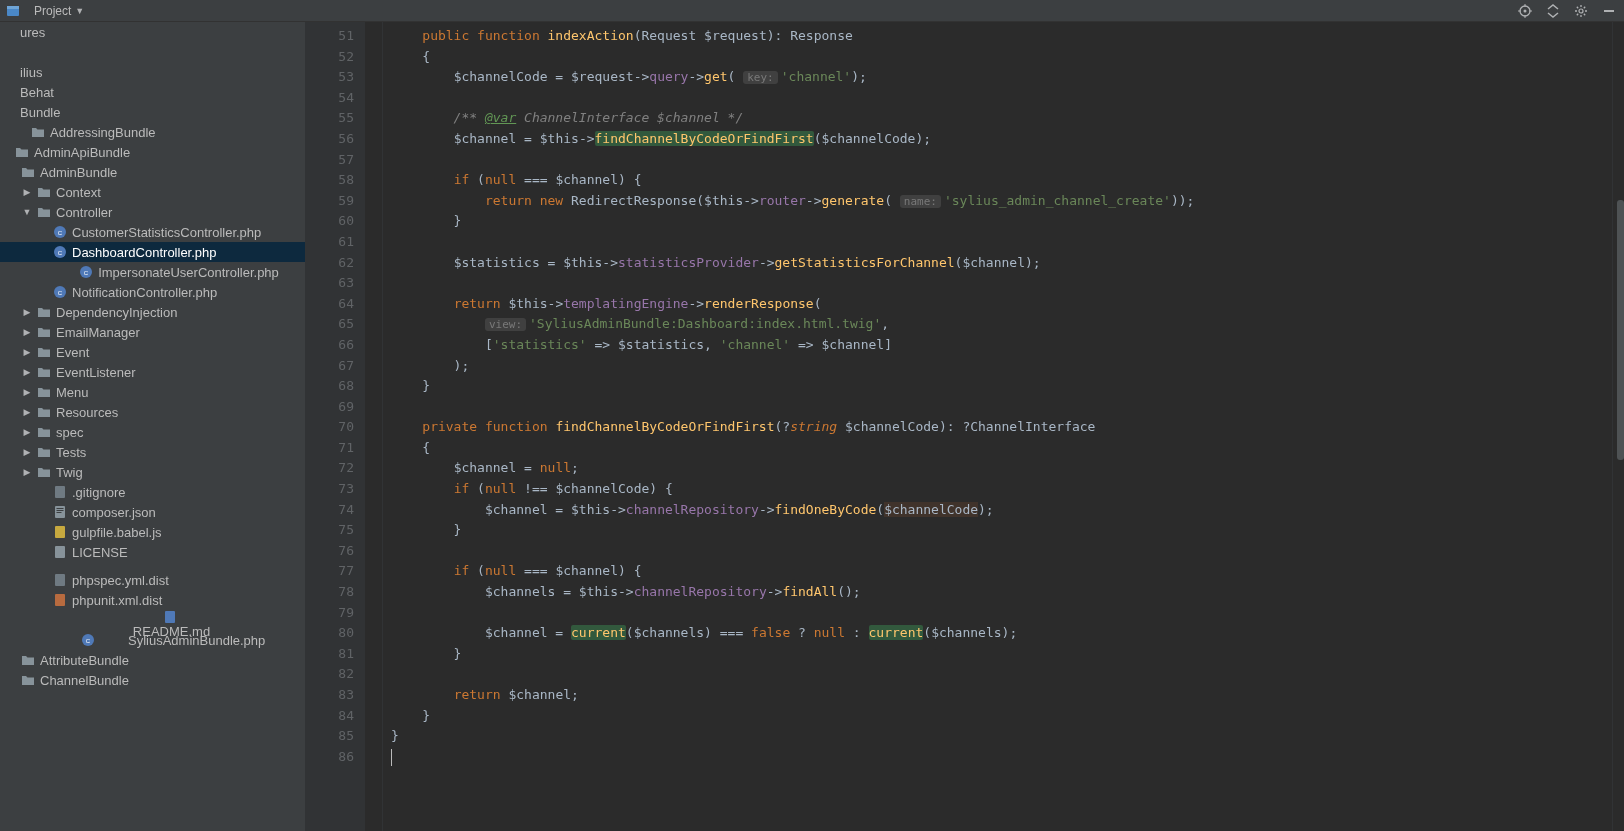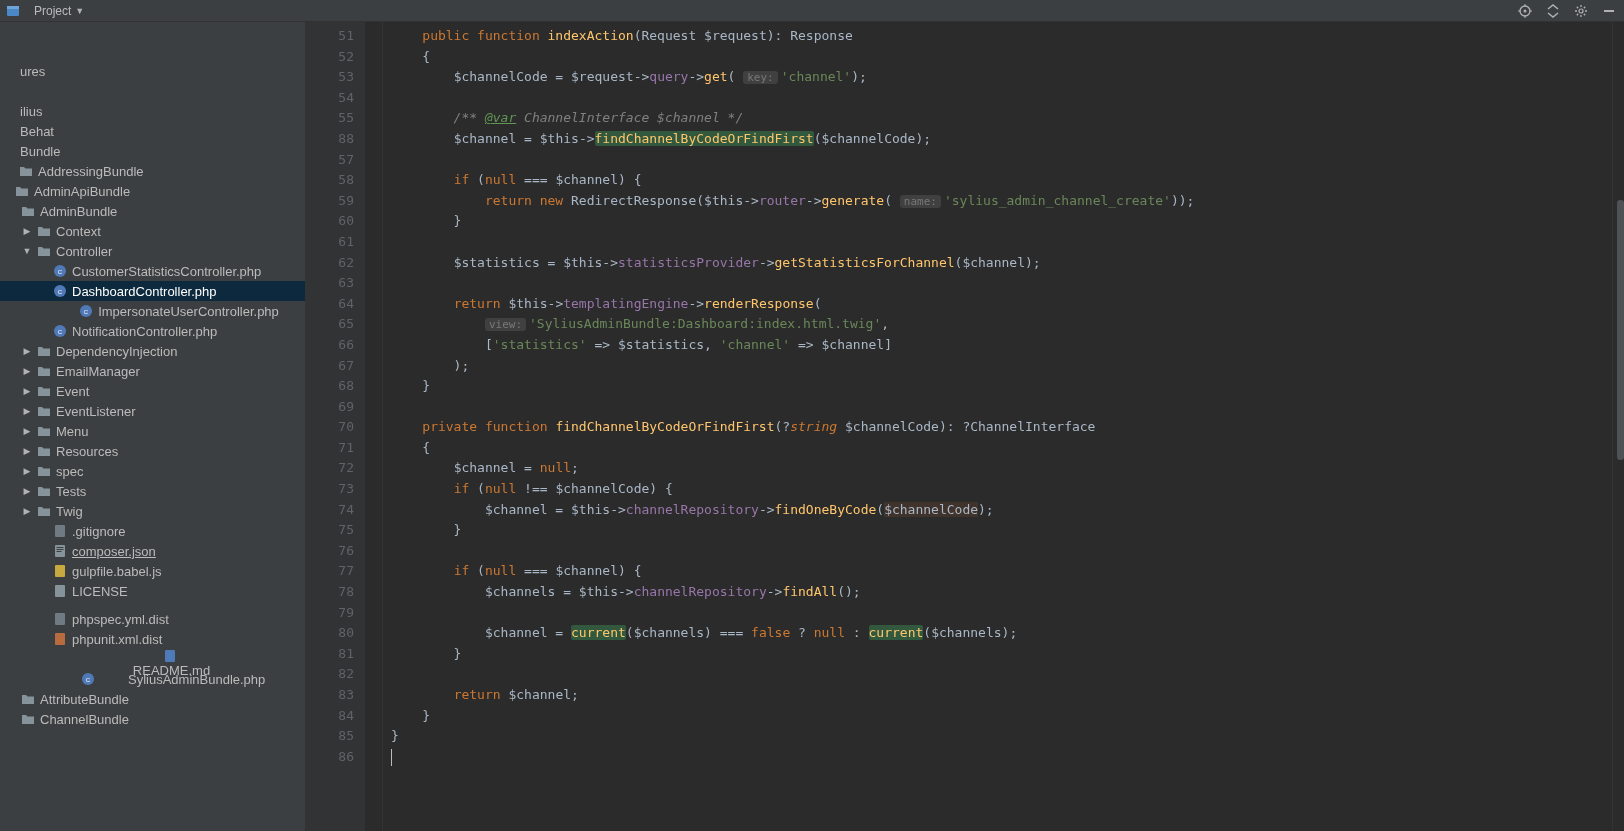--- a/index.html
+++ b/index.html
@@ -191,41 +191,41 @@
       <span class="tbicon">
         <svg viewBox="0 0 14 14">
             <rect x="2" y="6" width="10" height="2" fill="#afb1b3"></rect>
           </svg>
       </span>
     </div>
   </div>
 
   <div class="main">
     <div class="sidebar" id="tree">
-        <div class="tree-row" style="padding-left: 6px; margin-top: 39px;">
+        <div class="tree-row" style="padding-left: 6px;">
           <span class="tree-twisty"></span>
           <span>ures</span>
         </div>
         <div class="tree-row" style="padding-left: 6px;">
           <span class="tree-twisty"></span>
           <span></span>
         </div>
         <div class="tree-row" style="padding-left: 6px;">
           <span class="tree-twisty"></span>
           <span>ilius</span>
         </div>
         <div class="tree-row" style="padding-left: 6px;">
           <span class="tree-twisty"></span>
           <span> Behat</span>
         </div>
         <div class="tree-row" style="padding-left: 6px;">
           <span class="tree-twisty"></span>
           <span> Bundle</span>
         </div>
-        <div class="tree-row" style="padding-left: 4px;">
+        <div class="tree-row" style="padding-left: 16px;">
           <span class="tree-twisty"></span>
           <span class="tree-icon folder-icon">
             <svg viewBox="0 0 14 14">
               <path d="M1 3 h4 l1.5 1.5 H13 V12 H1 Z" fill="#87939a"></path>
             </svg>
           </span>
           <span>AddressingBundle</span>
         </div>
         <div class="tree-row" style="padding-left: 0;">
           <span class="tree-twisty"></span>
@@ -386,21 +386,21 @@
         </div>
         <div class="tree-row" style="padding-left: 38px;">
           <span class="tree-twisty"></span>
           <span class="tree-icon file-icon">
             <svg viewBox="0 0 14 14">
               <rect x="2" y="1" width="10" height="12" fill="#6f7a82" rx="1"></rect>
             </svg>
           </span>
           <span>.gitignore</span>
         </div>
-        <div class="tree-row" style="padding-left: 38px; text-decoration: underline;">
+        <div class="tree-row" style="padding-left: 38px;">
           <span class="tree-twisty"></span>
           <span class="tree-icon file-icon">
             <svg viewBox="0 0 14 14">
               <rect x="2" y="1" width="10" height="12" fill="#87939a" rx="1"></rect>
               <rect x="3.5" y="3" width="7" height="1" fill="#3c3f41"></rect>
               <rect x="3.5" y="5" width="7" height="1" fill="#3c3f41"></rect>
               <rect x="3.5" y="7" width="5" height="1" fill="#3c3f41"></rect>
             </svg>
           </span>
           <span>composer.json</span>
@@ -481,21 +481,21 @@
       </div>
     <div class="scroll-indicator"></div>
 
     <div class="editor-area">
       <div class="gutter" id="gutter">
           <div>51</div>
           <div>52</div>
           <div>53</div>
           <div>54</div>
           <div>55</div>
-          <div>88</div>
+          <div>56</div>
           <div>57</div>
           <div>58</div>
           <div>59</div>
           <div>60</div>
           <div>61</div>
           <div>62</div>
           <div>63</div>
           <div>64</div>
           <div>65</div>
           <div>66</div>

